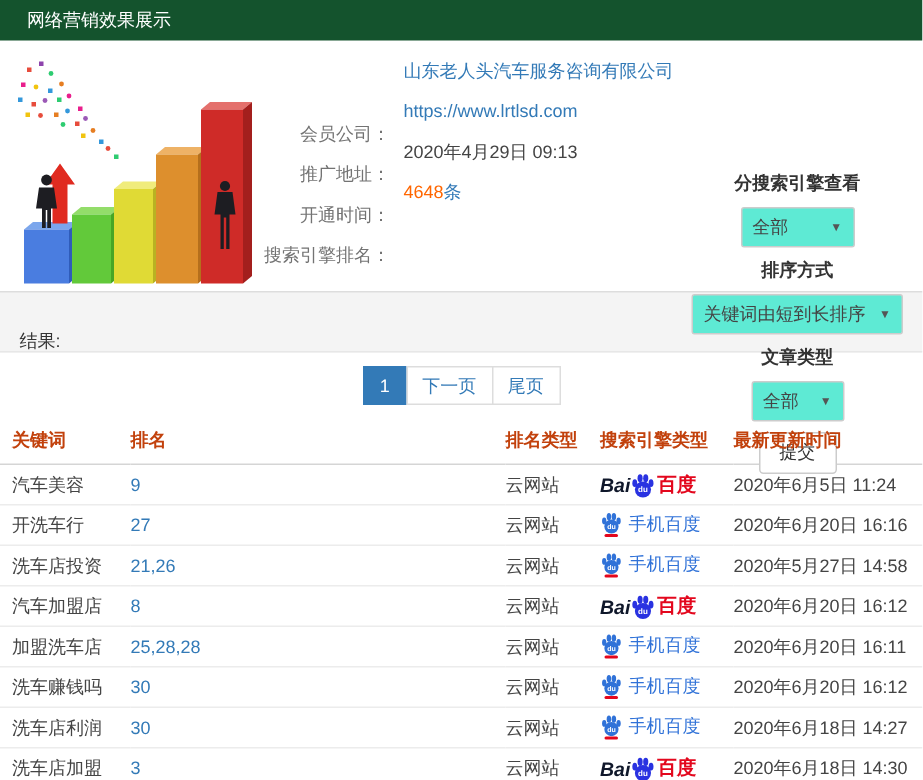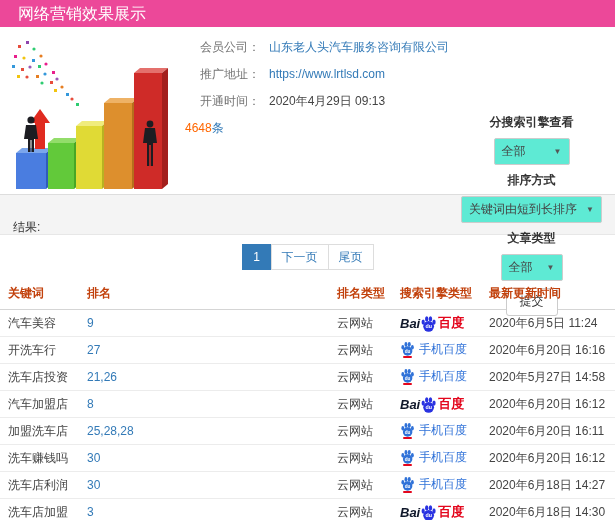--- a/index.html
+++ b/index.html
@@ -4,29 +4,29 @@
 <style>
   * { box-sizing: border-box; }
   html,body { margin:0; padding:0; }
   body {
     width:615px; height:520px; overflow:hidden;
     font-family:"Liberation Sans","DejaVu Sans",sans-serif;
     font-size:12px; color:#333; background:#fff;
   }
   
   .topbar {
-    height:27px; background:#ec4899; color:#fff;
-    line-height:27px; padding-left:18px; font-size:16px;
+    height:27px; background:#14532d; color:#fff;
+    line-height:27px; padding-left:18px; font-size:12px;
   }
   
   .info-section { display:flex; height:167px; }
   .illustration { width:172px; height:160px; margin:4px 0 0 4px; flex:0 0 auto; }
   .info-list { flex:1; padding-top:11px; }
   .info-row { display:flex; height:18px; line-height:18px; margin-bottom:9px; }
-  .info-label { width:84px; text-align:right; color:#737373; flex:0 0 auto; }
+  .info-label { width:84px; text-align:right; color:#737373; flex:0 0 auto;margin-top:42px; }
   .info-value { margin-left:9px; color:#444; }
   .link { color:#337ab7; text-decoration:none; cursor:pointer; }
   .hl-num { color:#f60; }
   .hl-unit { color:#337ab7; }
   
   .filter-bar {
     height:41px; background:#f4f4f4;
     border-top:1px solid #ddd; border-bottom:1px solid #e7e7e7;
     display:flex; align-items:center; padding:0 13px;
   }
@@ -164,20 +164,21 @@
     </div>
     <div class="info-row">
       <span class="info-label">推广地址：</span>
       <span class="info-value link">https://www.lrtlsd.com</span>
     </div>
     <div class="info-row">
       <span class="info-label">开通时间：</span>
       <span class="info-value">2020年4月29日 09:13</span>
     </div>
     <div class="info-row">
+      <span class="info-label">搜索引擎排名：</span>
       <span class="info-value"><span class="hl-num">4648</span><span class="hl-unit">条</span></span>
     </div>
   </div>
 </div>
 
 <div class="filter-bar">
   <span class="filter-label-left">结果:</span>
   <div class="filter-controls">
     <span class="ctl-label">分搜索引擎查看</span>
     <span class="select sel-engine">

